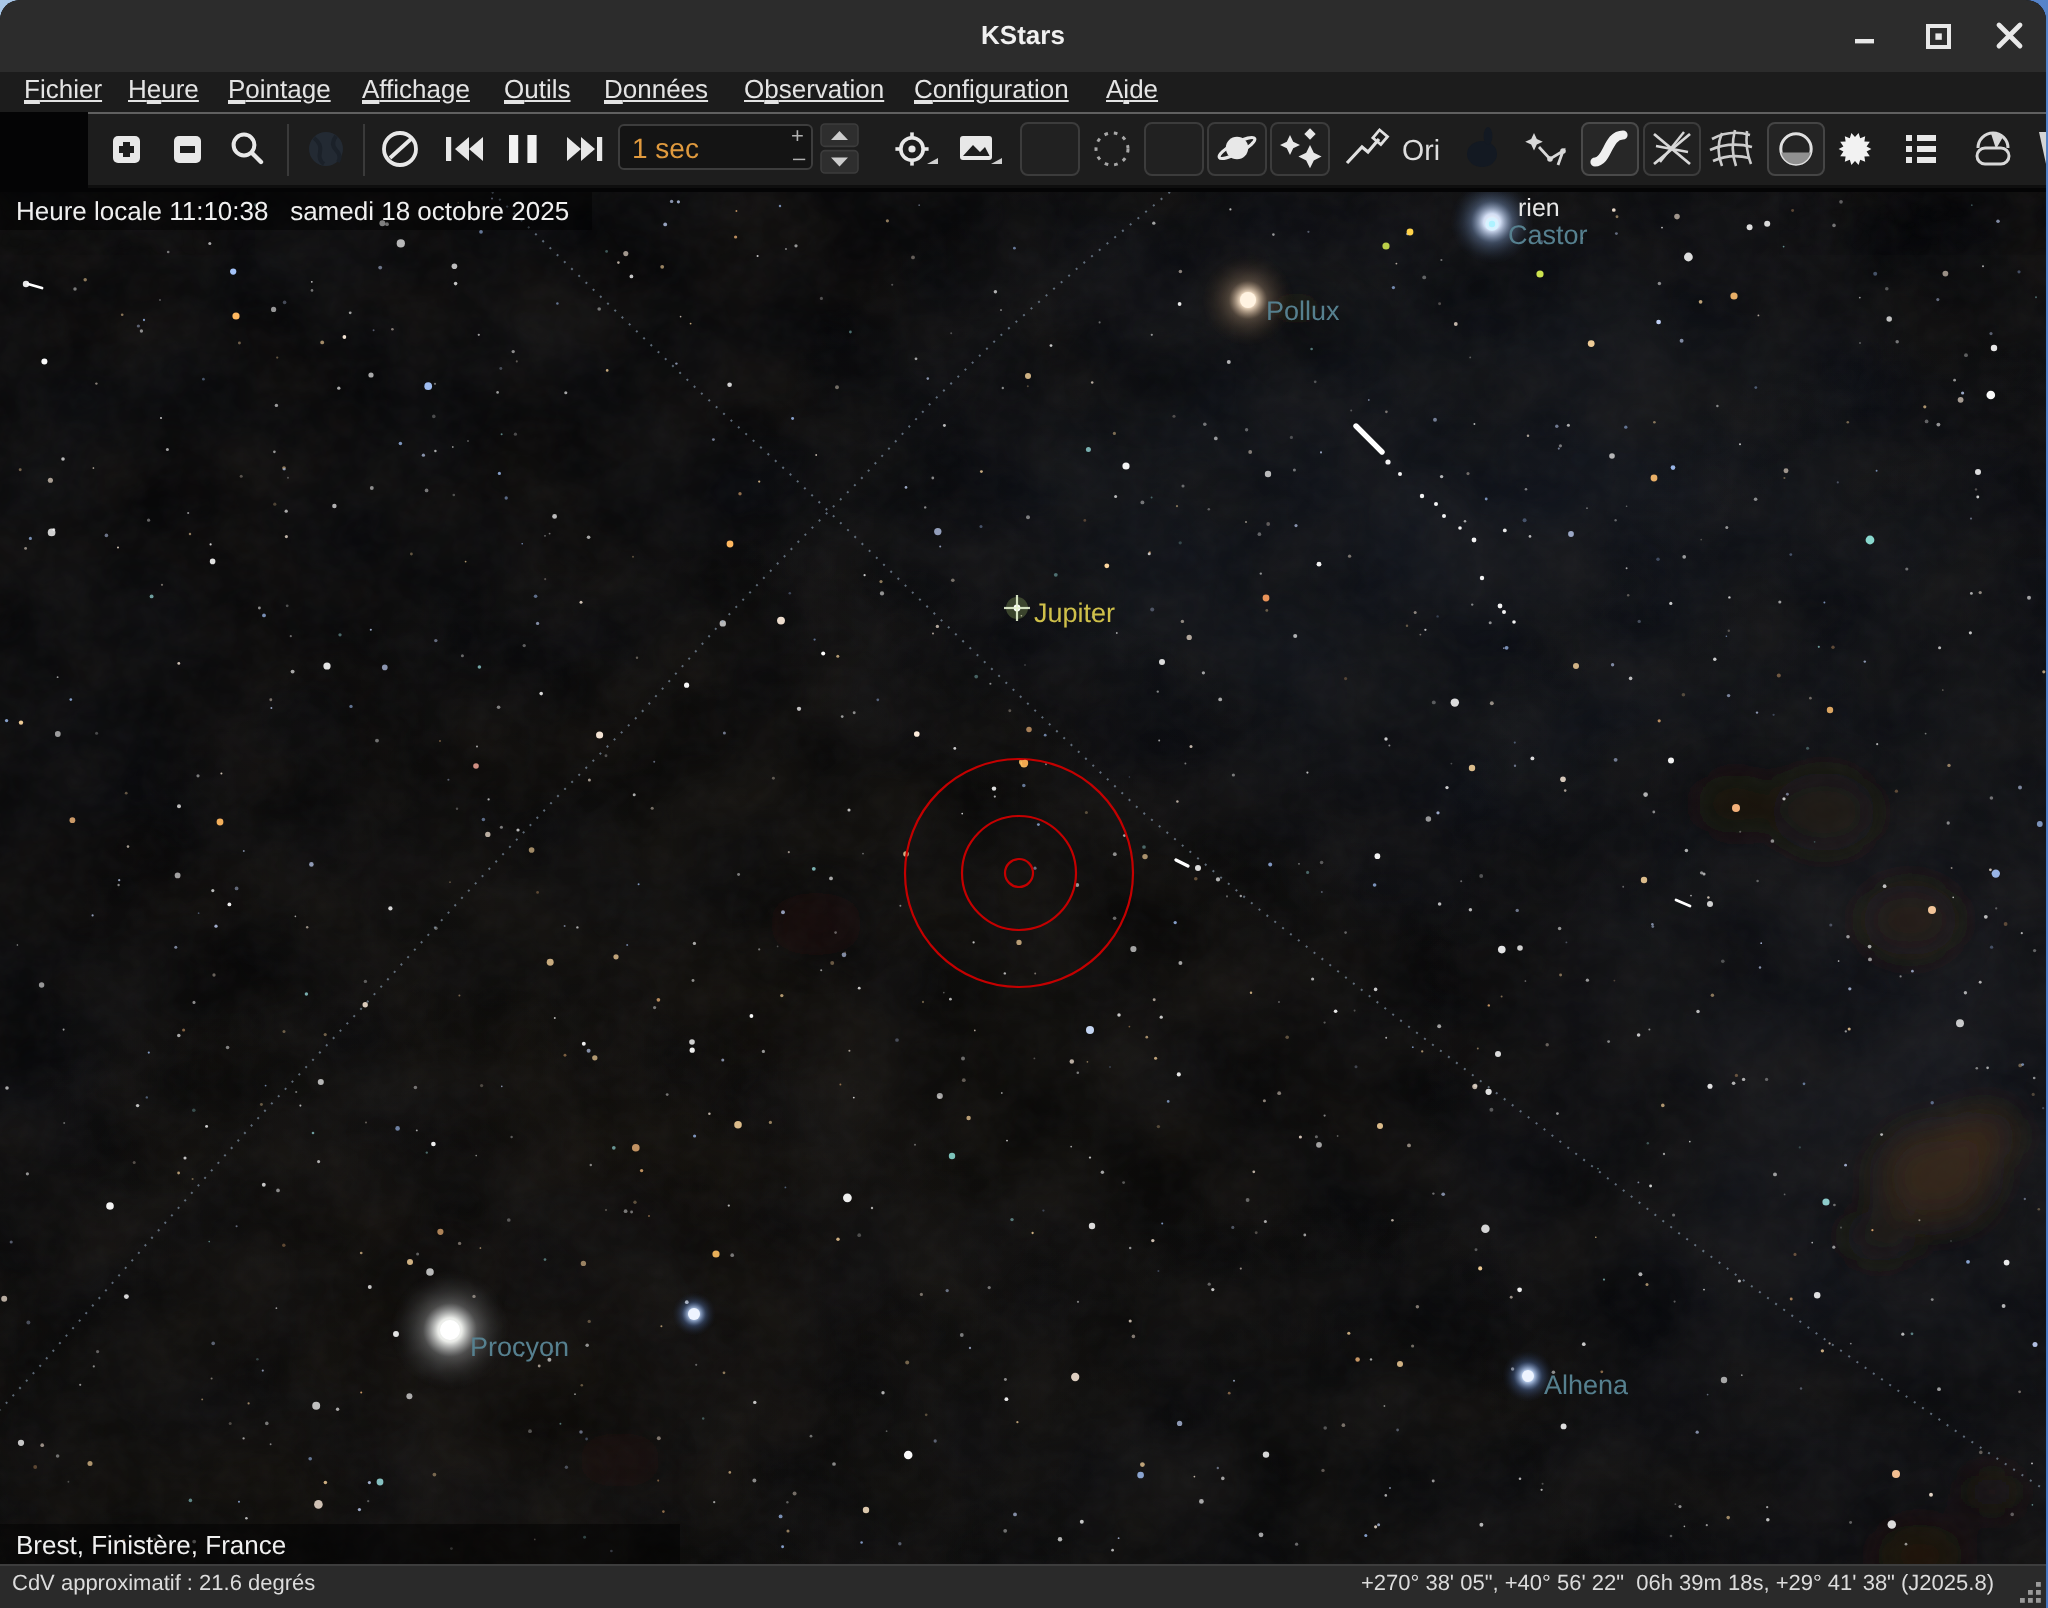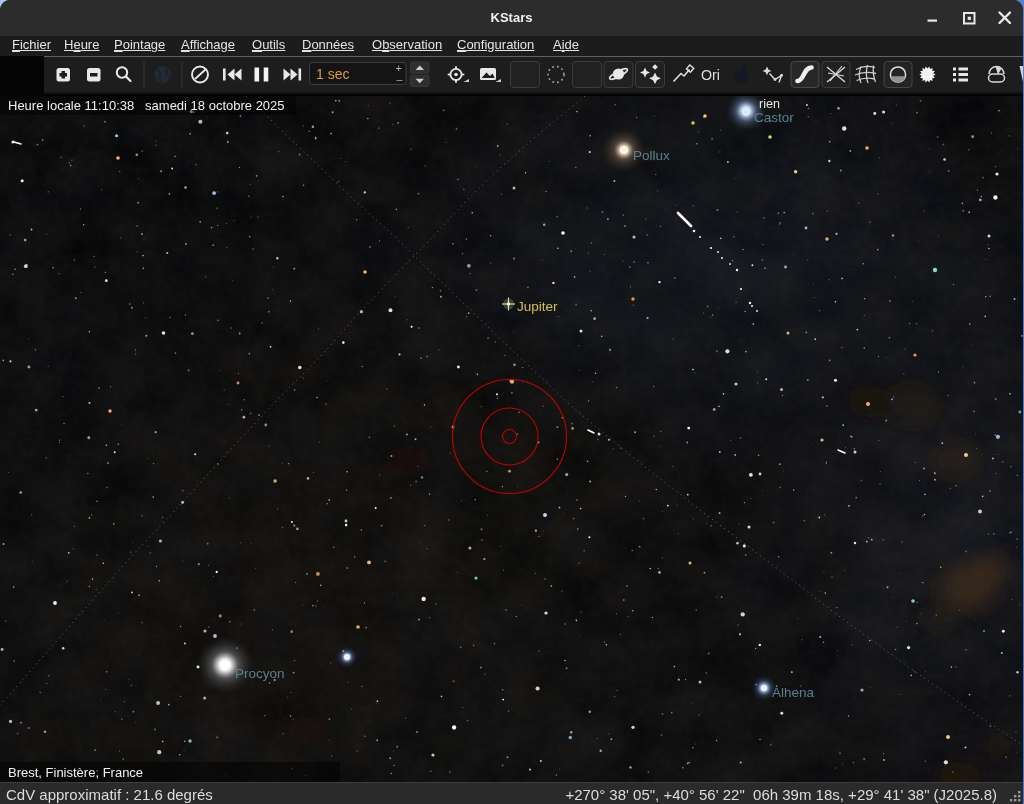--- a/index.html
+++ b/index.html
@@ -5,21 +5,21 @@
 html,body { width:1024px; height:804px; overflow:hidden; }
 body { background: linear-gradient(115deg, #aac8e8 0%, #6a96d4 30%, #4878c4 100%); font-family:"Liberation Sans",sans-serif; }
 #win { position:absolute; left:0; top:0; width:1023px; height:804px; border-radius:10px 10px 0 0; overflow:hidden; background:#040405; }
 #titlebar { position:absolute; left:0; top:0; width:100%; height:36px; background:#2c2c2c; }
 #title { position:absolute; left:0; right:0; top:0; height:36px; line-height:36px; text-align:center; color:#f0f0f0; font-size:13px; font-weight:bold; }
 .winbtn { position:absolute; top:0; height:36px; width:36px; }
 #menubar { position:absolute; left:0; top:36px; width:100%; height:20px; background:#1c1c1c; color:#e4e4e4; font-size:13px; }
 #menubar span { position:absolute; top:1px;text-decoration:underline; }
 #toolbar { position:absolute; left:0; top:56px; width:100%; height:38px;margin-left:44px; }
 #skywrap { position:absolute; left:0; top:96px; width:100%; height:686px; background:#040405; }
-#statusbar { position:absolute; left:0; top:782px; width:100%; height:22px; background:#2a2a2a; border-top:1px solid #3d3d3d; color:#dcdcdc; font-size:15px; }
+#statusbar { position:absolute; left:0; top:782px; width:100%; height:22px; background:#2a2a2a; border-top:1px solid #3d3d3d; color:#dcdcdc; font-size:11px; }
 u { text-decoration:underline; text-underline-offset:2px; }
 </style></head>
 <body>
 <div id="win">
   <div id="titlebar">
     <div id="title">KStars</div>
     <svg class="winbtn" style="right:73px" width="36" height="36">
         <rect x="13.5" y="19.5" width="9.5" height="2.2" fill="#e8e8e8"></rect>
       </svg>
     <svg class="winbtn" style="right:38px" width="36" height="36">

